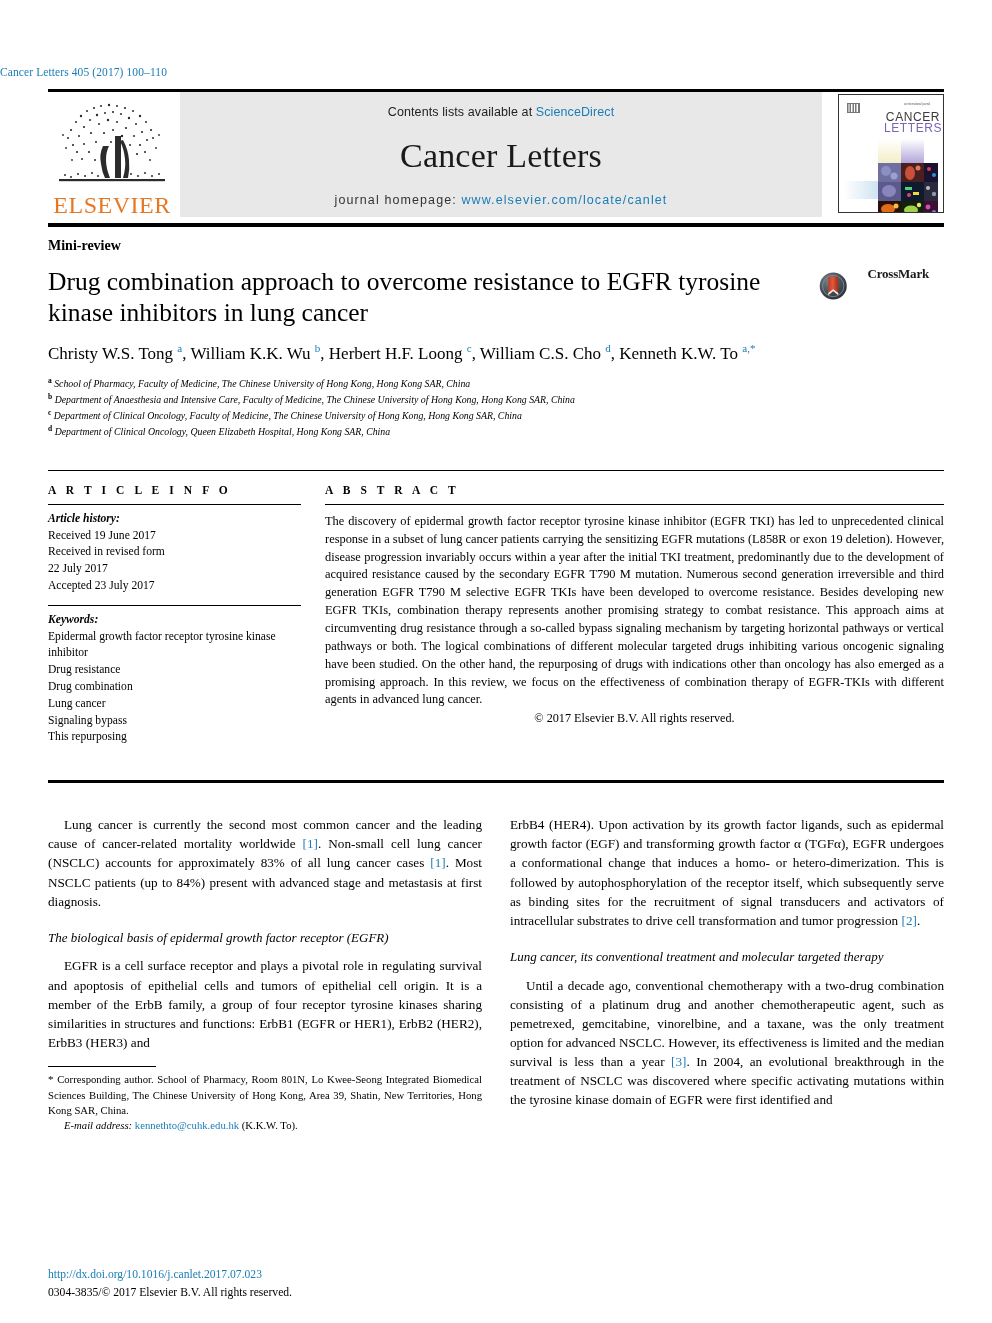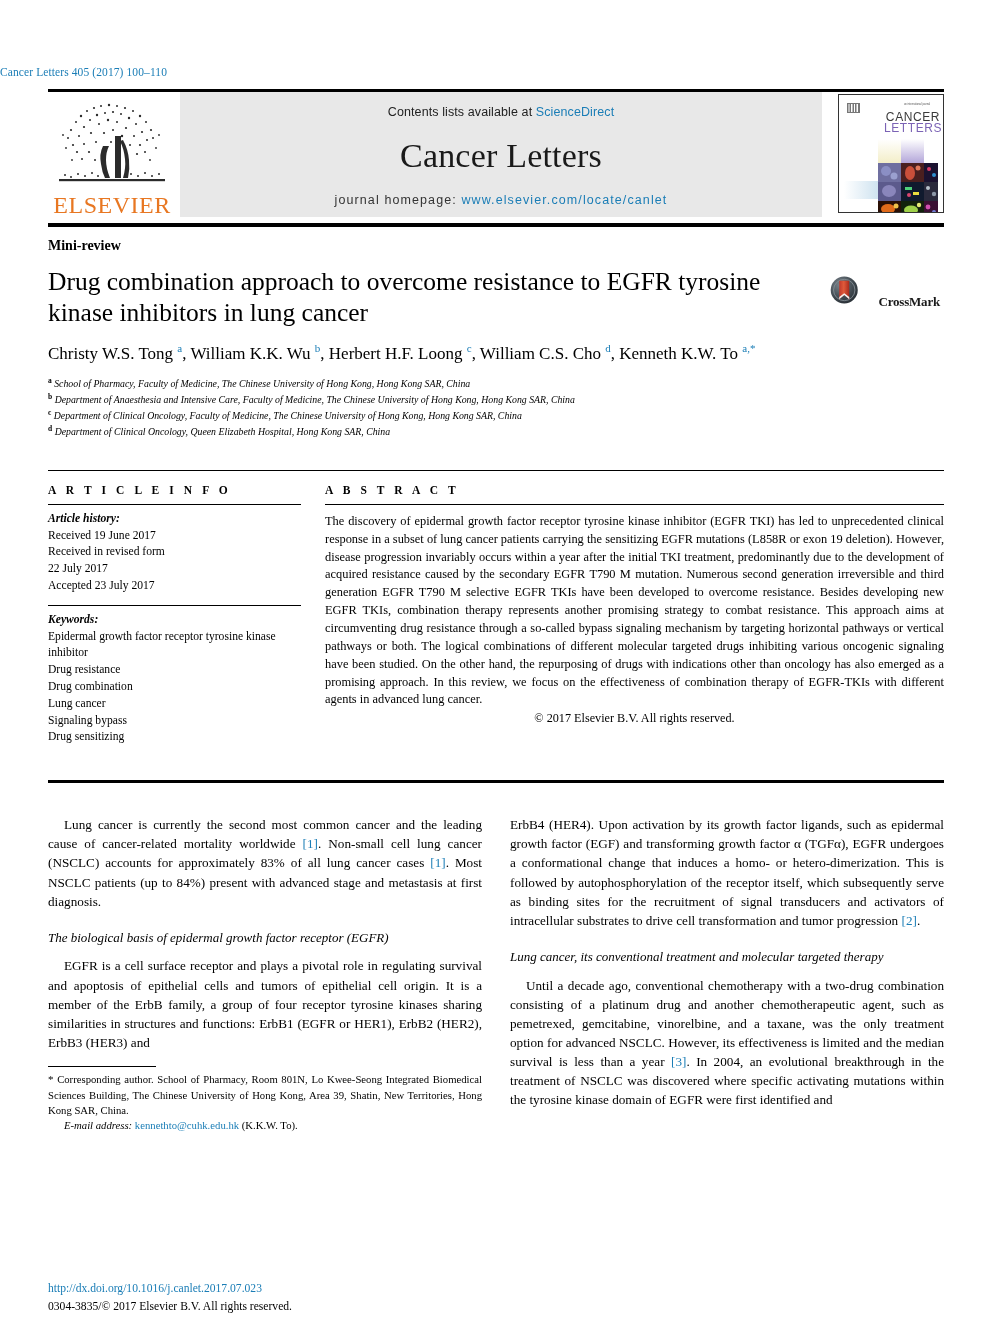--- a/index.html
+++ b/index.html
@@ -149,26 +149,26 @@
   }
   .affiliations sup {
     font-style: normal;
     font-weight: bold;
     font-size: 7.5px;
   }
 
   
   .crossmark {
     position: absolute;
-    right: 4px;
+    right: 15px;
     top: 28px;
     width: 110px;
     height: 44px;
     display: flex;
-    align-items: flex-end;
+    align-items: flex-start;
     gap: 20px;
   }
   .crossmark-word {
     font-family: "Liberation Serif", serif;
     font-size: 13px;
     font-weight: bold;
     color: #1a1a1a;
     letter-spacing: -0.2px;
   }
 
@@ -269,21 +269,21 @@
     line-height: 1.42;
     text-align: justify;
   }
   .footnote .star { font-size: 11px; }
   .footnote .em { font-style: italic; }
   .footnote a { color: #1a7db6; text-decoration: none; }
 
   .pub-foot {
     position: absolute;
     left: 48px;
-    bottom: 8px;
+    bottom: 22px;
     font-family: "Liberation Serif", serif;
     font-size: 11.6px;
     line-height: 1.5;
   }
   .pub-foot .doi { color: #1a7db6; }
 
   sup { vertical-align: super; line-height: 0; }
 </style>
 </head>
 <body>
@@ -511,21 +511,21 @@
       </div>
       <div class="thin-rule"></div>
       <div class="info-group">
         <div class="ital">Keywords:</div>
         <div>
             <div>Epidermal growth factor receptor tyrosine kinase inhibitor</div>
             <div>Drug resistance</div>
             <div>Drug combination</div>
             <div>Lung cancer</div>
             <div>Signaling bypass</div>
-            <div>Drug sensitizing</div>
+            <div>This repurposing</div>
           </div>
       </div>
     </div>
 
     <div class="col-abstract">
       <div class="sec-label">A B S T R A C T</div>
       <div class="thin-rule"></div>
       <div class="abstract-body">The discovery of epidermal growth factor receptor tyrosine kinase inhibitor (EGFR TKI) has led to unprecedented clinical response in a subset of lung cancer patients carrying the sensitizing EGFR mutations (L858R or exon 19 deletion). However, disease progression invariably occurs within a year after the initial TKI treatment, predominantly due to the development of acquired resistance caused by the secondary EGFR T790 M mutation. Numerous second generation irreversible and third generation EGFR T790 M selective EGFR TKIs have been developed to overcome resistance. Besides developing new EGFR TKIs, combination therapy represents another promising strategy to combat resistance. This approach aims at circumventing drug resistance through a so-called bypass signaling mechanism by targeting horizontal pathways or vertical pathways or both. The logical combinations of different molecular targeted drugs inhibiting various oncogenic signaling have been studied. On the other hand, the repurposing of drugs with indications other than oncology has also emerged as a promising approach. In this review, we focus on the effectiveness of combination therapy of EGFR-TKIs with different agents in advanced lung cancer.</div>
       <div class="copyright-line">© 2017 Elsevier B.V. All rights reserved.</div>
     </div>

